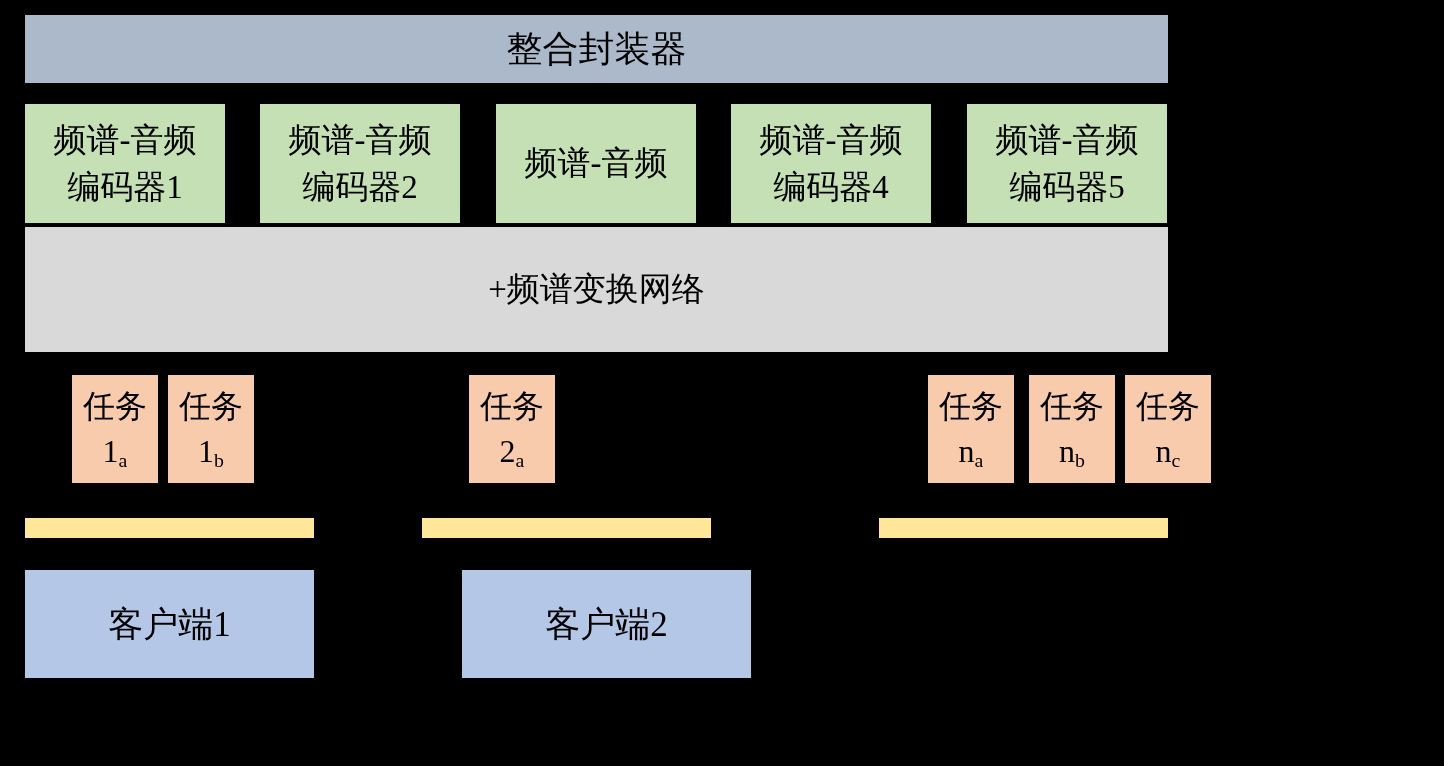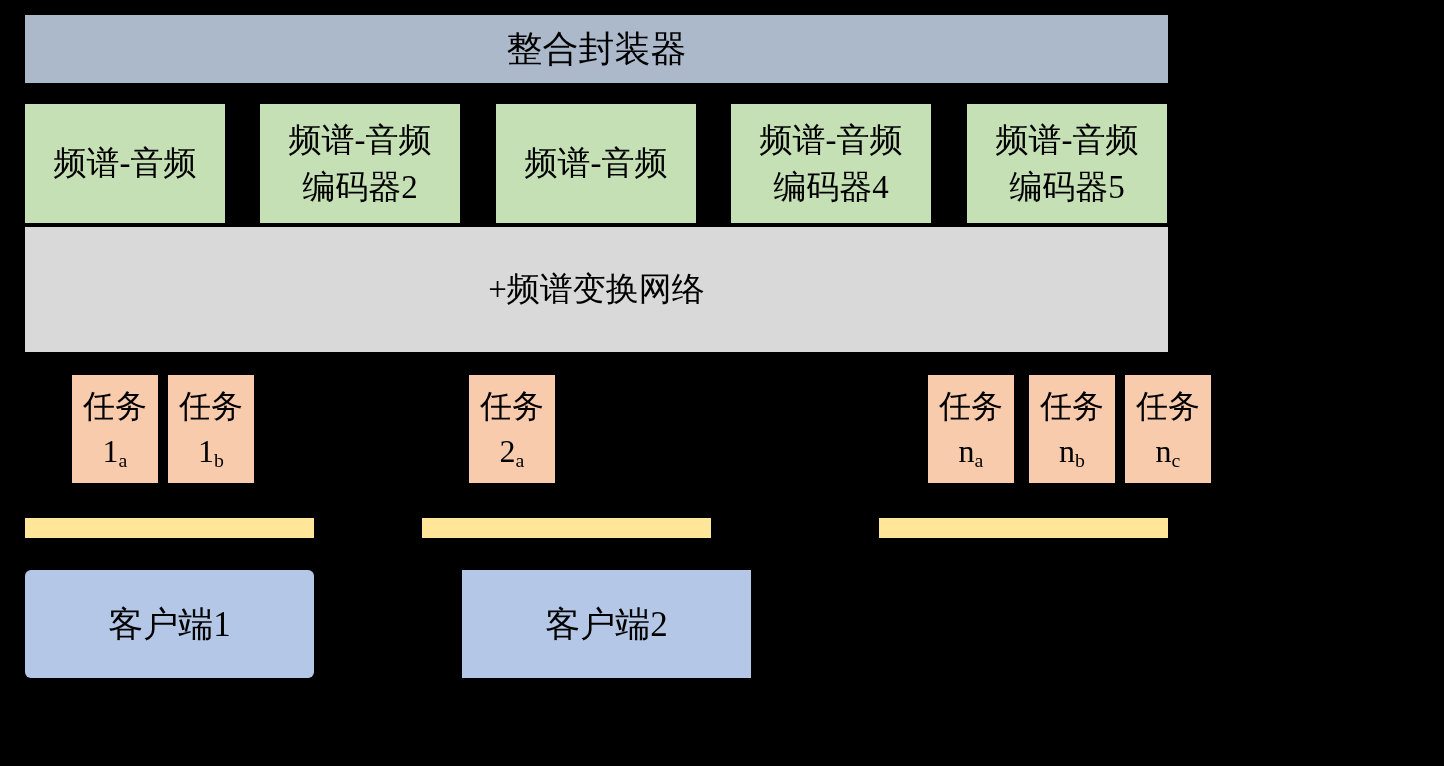--- a/index.html
+++ b/index.html
@@ -28,33 +28,34 @@
   
   .task{top:375px;height:108px;width:86px;background:#F8CBAD;font-size:32px;line-height:1.4;margin-left:47px;}
   .task-1a{left:25px;} .task-1b{left:121px;} .task-2a{left:422px;}
   .task-na{left:881px;} .task-nb{left:982px;} .task-nc{left:1078px;}
   .task .sub{font-size:0.62em;vertical-align:-0.25em;}
   
   .ybar{position:absolute;top:518px;height:20px;width:289px;background:#FFE699;}
   .ybar1{left:25px;} .ybar2{left:422px;} .ybar3{left:879px;}
   
   .client{top:570px;height:108px;width:289px;background:#B4C7E7;font-size:35px;}
-  .client1{left:25px;border-radius:6px;} .client2{left:422px;margin-left:40px;} .clientn{left:879px;}
+  .client1{left:25px;} .client2{left:422px;margin-left:40px;} .clientn{left:879px;}
 </style>
 </head>
 <body>
 
 <div id="canvas">
 
   <div class="box top-bar">
     <span>整合封装器</span>
   </div>
 
   <div class="box encoder enc1">
     <span>频谱-音频</span>
+    <span>编码器1</span>
   </div>
   <div class="box encoder enc2">
     <span>频谱-音频</span>
     <span>编码器2</span>
   </div>
   <div class="box encoder enc3">
     <span>频谱-音频</span>
   </div>
   <div class="box encoder enc4">
     <span>频谱-音频</span>

